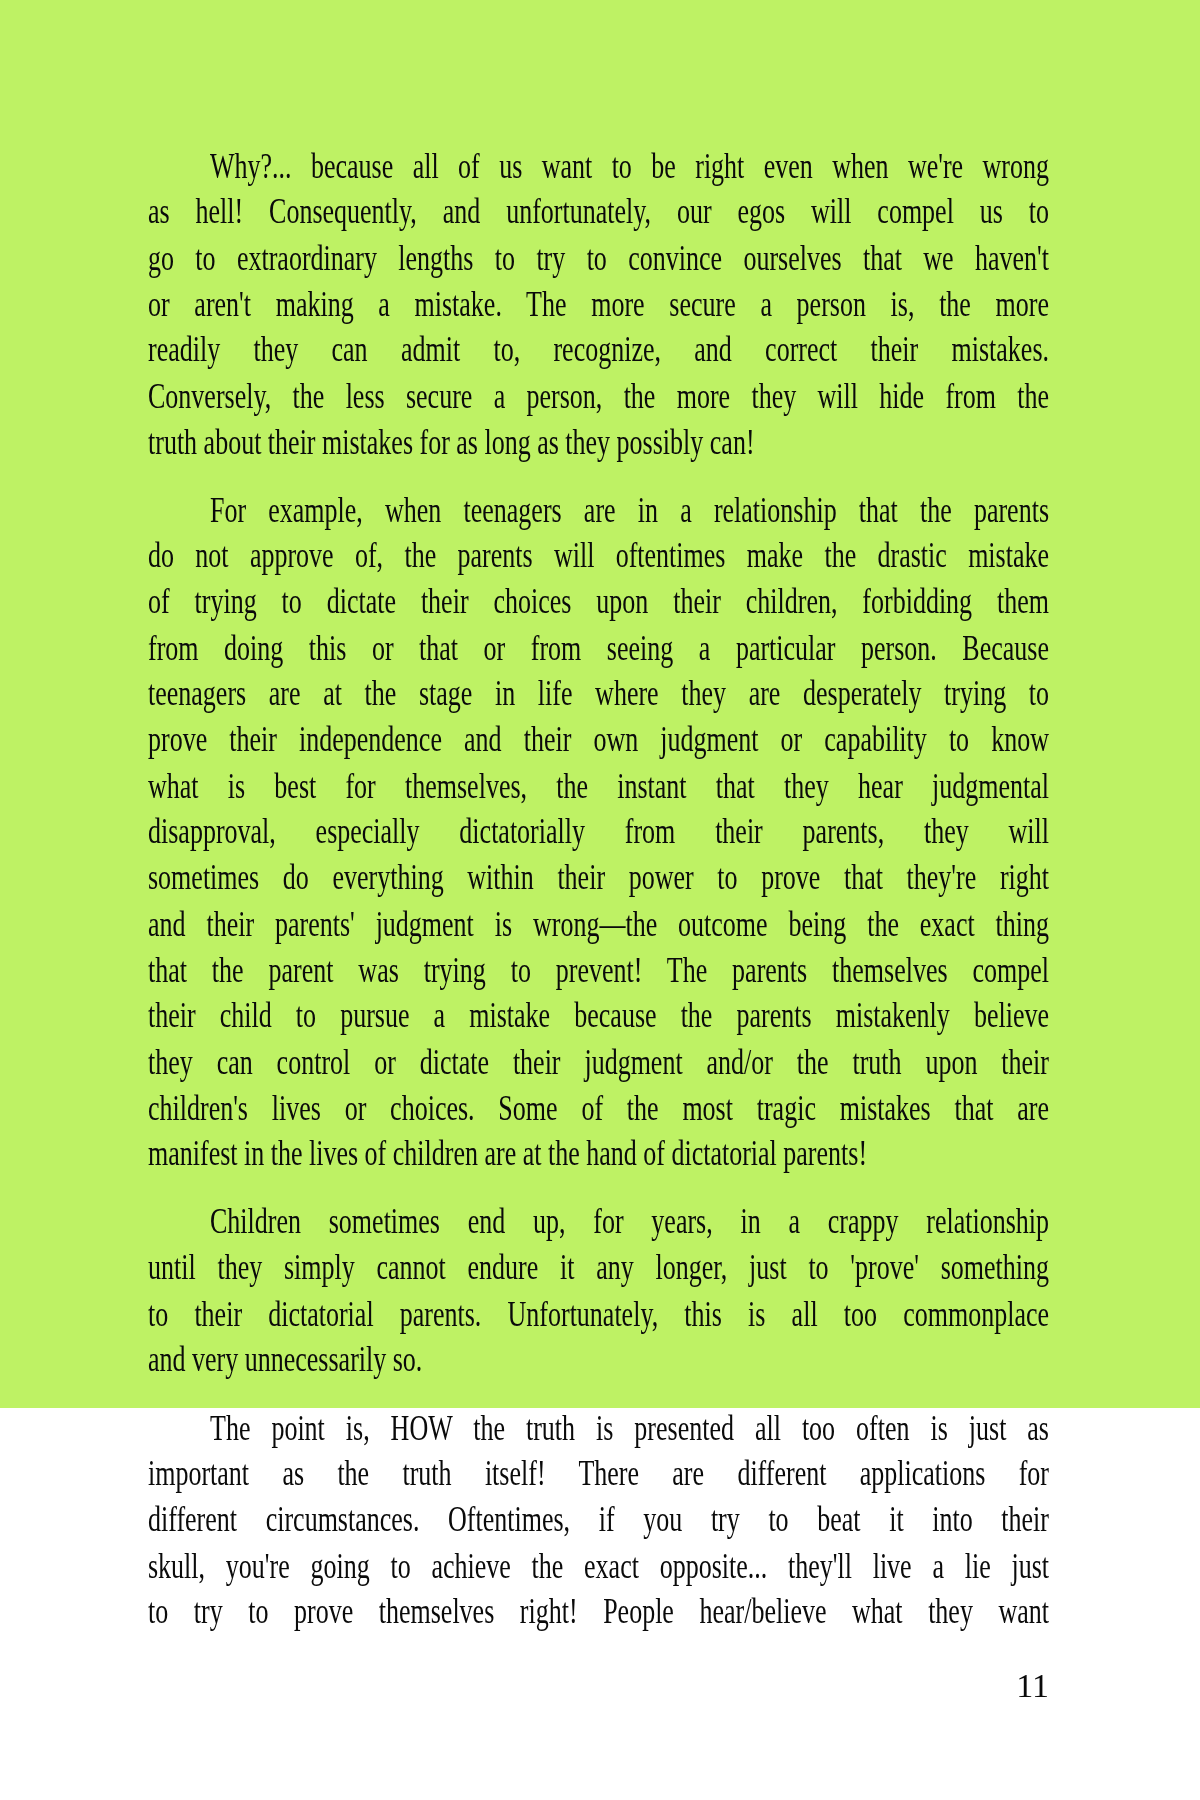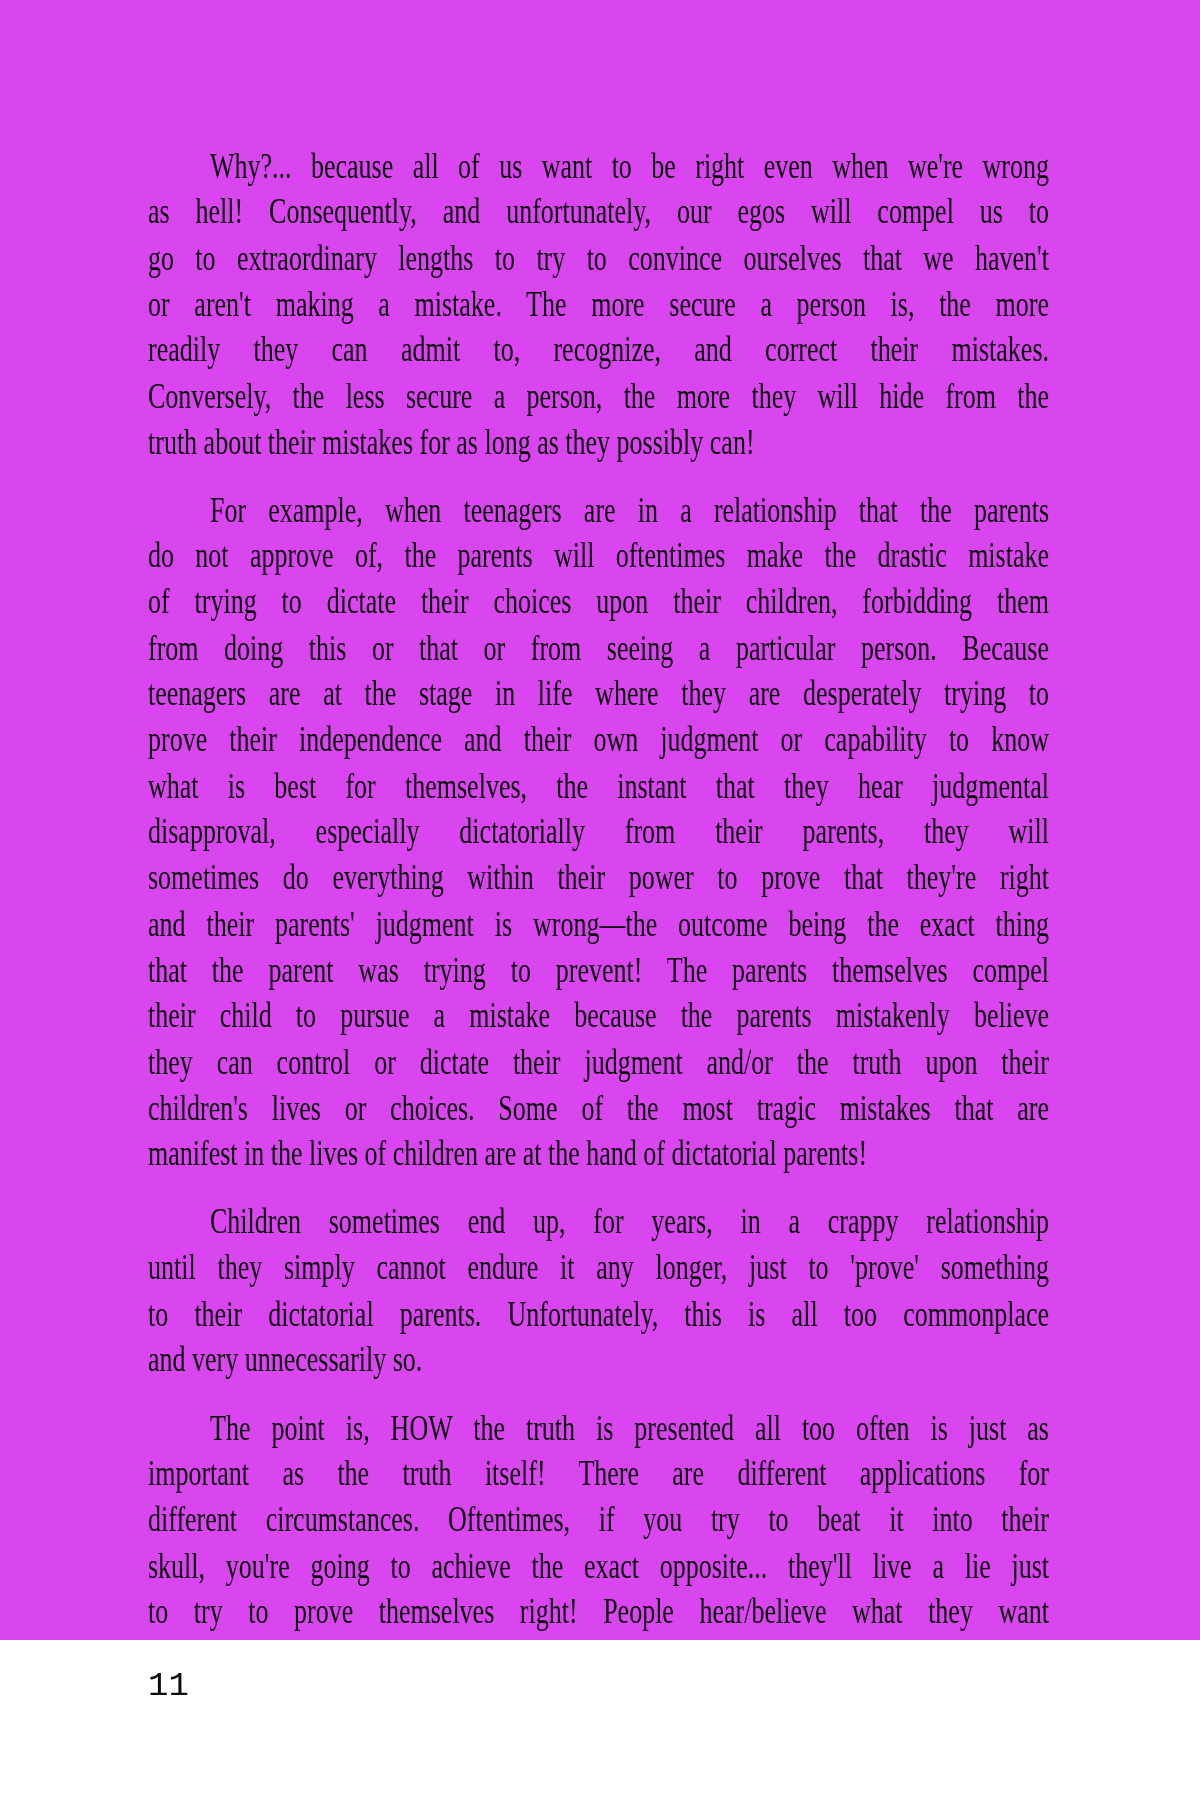--- a/index.html
+++ b/index.html
@@ -10,22 +10,22 @@
     width: 1200px;
     height: 1800px;
     background: #ffffff;
     position: relative;
     overflow: hidden;
   }
   .page {
     position: absolute;
     left: 0; top: 0;
     width: 1200px;
-    height: 1640px;
-    background: #d946ef;
+    height: 1408px;
+    background: #bef264;
     font-family: "Liberation Serif", "DejaVu Serif", serif;
     color: #0a0a0a;
   }
   
   .text-block {
     position: absolute;
     left: 148px;
     top: 144px;
     width: 901px;
     transform: scaleY(1.34);
@@ -40,25 +40,24 @@
     text-align-last: justify;
     white-space: normal;
   }
   .line.first { text-indent: 62px; }
   .line.last { text-align-last: left; }
   .page-number {
     position: absolute;
     left: 148px;
     top: 1669px;
     width: 901px;
-    text-align: left;
+    text-align: right;
     font-size: 34px;
     line-height: 34px;
     color: #0a0a0a;
-    font-family: Liberation Mono, monospace;
   }
 </style>
 </head>
 <body>
 
 <div class="page">
   <div class="text-block" id="text-block">
       <div class="para">
         <div class="line first">Why?... because all of us want to be right even when we're wrong</div>
         <div class="line">as hell! Consequently, and unfortunately, our egos will compel us to</div>

